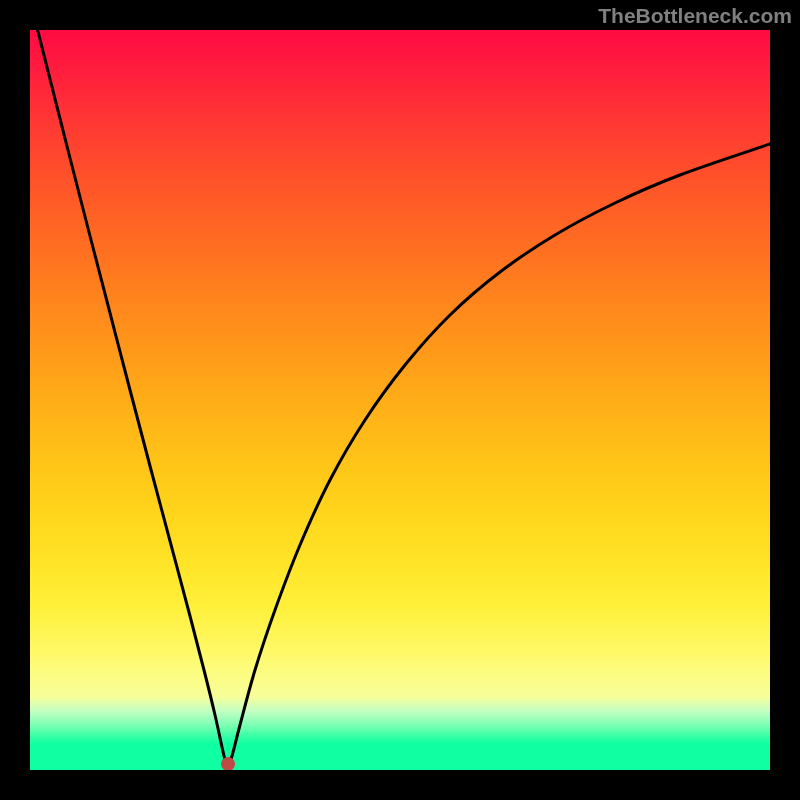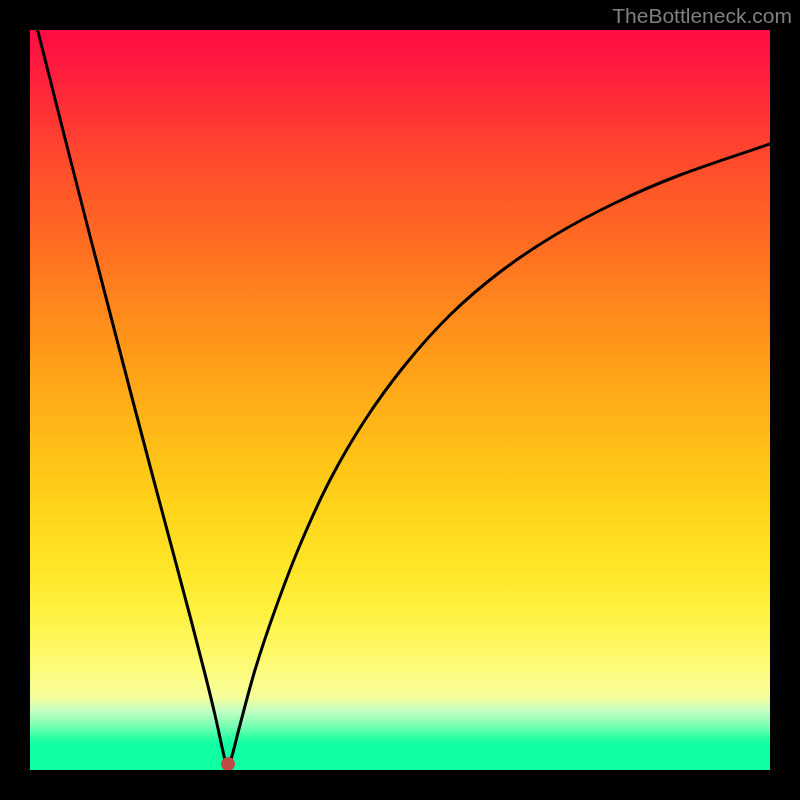--- a/index.html
+++ b/index.html
@@ -59,21 +59,21 @@
     left: 0; top: 0;
     width: 100%;
     height: 100%;
   }
   .watermark {
     position: absolute;
     top: 4px;
     right: 8px;
     color: #808080;
     font-size: 21px;
-    font-weight: 400;
+    font-weight: 700;
     letter-spacing: 0px;
     user-select: none;
   }
 </style>
 </head>
 <body>
 
 <div class="stage">
 
   <div class="frame-outer"></div>

